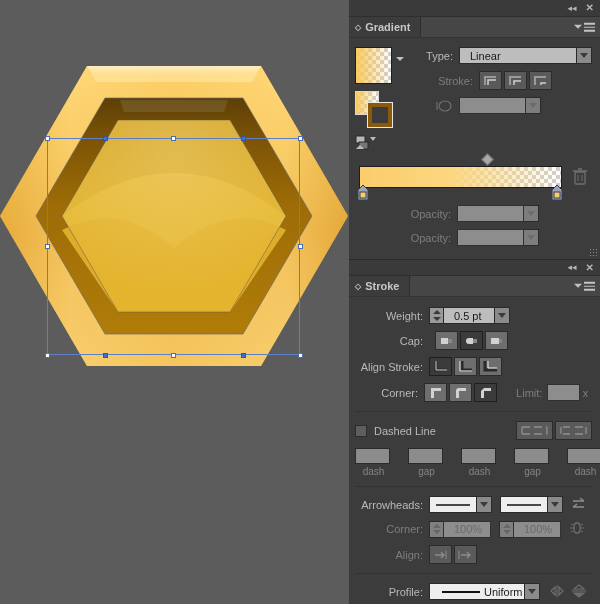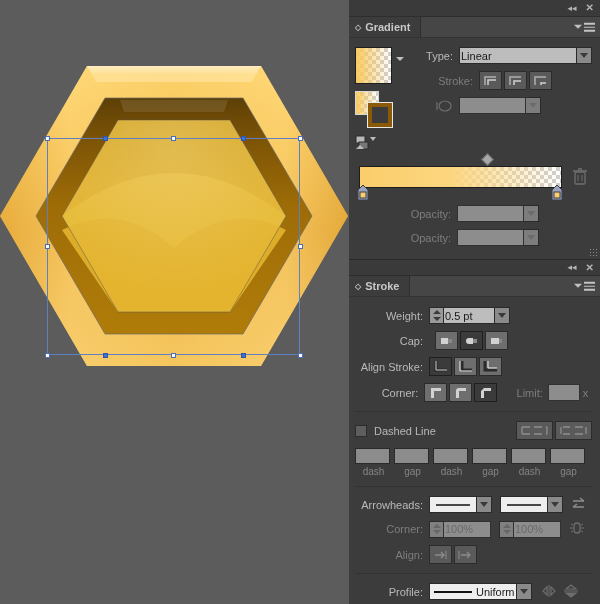--- a/index.html
+++ b/index.html
@@ -78,21 +78,21 @@
   .panel-body { background: #3c3c3c; padding: 0; }
 
   .row { display: flex; align-items: center; margin-bottom: 7px; }
   .lbl { color: #b9b9b9; text-align: right; font-size: 11px; }
   .lbl.dim { color: #7d7d7d; }
 
   
   .field {
     background: #999999; border: 1px solid #2a2a2a;
     height: 17px; display: flex; align-items: center;
-    color: #1a1a1a; font-size: 11px; padding-left: 1px;
+    color: #1a1a1a; font-size: 11px; padding-left: 10px;
   }
   .field.light { background: #bdbdbd; }
   .field.dis { background: #8d8d8d; color: #6a6a6a; border-color:#313131; }
   .field.white { background: #eeeeee; }
   .caret-btn {
     width: 15px; height: 17px; background: #8a8a8a;
     border: 1px solid #2a2a2a; border-left: none;
     display: flex; align-items: center; justify-content: center;
   }
   .caret-btn.dis { background:#7d7d7d; }
@@ -519,21 +519,21 @@
                 </svg>
             </div>
             <div class="ibtn dis" style="width:37px;">
               <svg width="27" height="11">
                   <path d="M3,2 L10,2 M15,2 L23,2 M3,9 L10,9 M15,9 L23,9 M1,2 L1,9 M26,2 L26,9" stroke="#8e8e8e" stroke-width="1.3" fill="none"></path>
                 </svg>
             </div>
           </div>
         </div>
 
-        <div style="display:flex;gap:2px;margin-top:8px;">
+        <div style="display:flex;gap:16px;margin-top:8px;">
           <div>
             <div class="dashfield"></div>
             <div class="dashlabel">dash</div>
           </div>
           <div>
             <div class="dashfield"></div>
             <div class="dashlabel">gap</div>
           </div>
           <div>
             <div class="dashfield"></div>
@@ -624,21 +624,21 @@
                 </svg>
             </div>
           </div>
         </div>
 
         <div class="sep"></div>
 
         <div class="row" style="margin-bottom:2px;">
           <div class="lbl" style="width:68px;margin-right:6px;">Profile:</div>
           <div style="display:flex;">
-            <div class="field white" style="width:88px;padding-left:0;align-items:center;">
+            <div class="field white" style="width:96px;padding-left:8px;align-items:center;">
               <svg width="44" height="10">
                   <line x1="4" y1="5" x2="42" y2="5" stroke="#111" stroke-width="2"></line>
                 </svg>
               <span style="margin-left:2px;">Uniform</span>
             </div>
             <div class="caret-btn">
                 <span class="caret"></span>
               </div>
           </div>
           <div style="margin-left:9px;">

